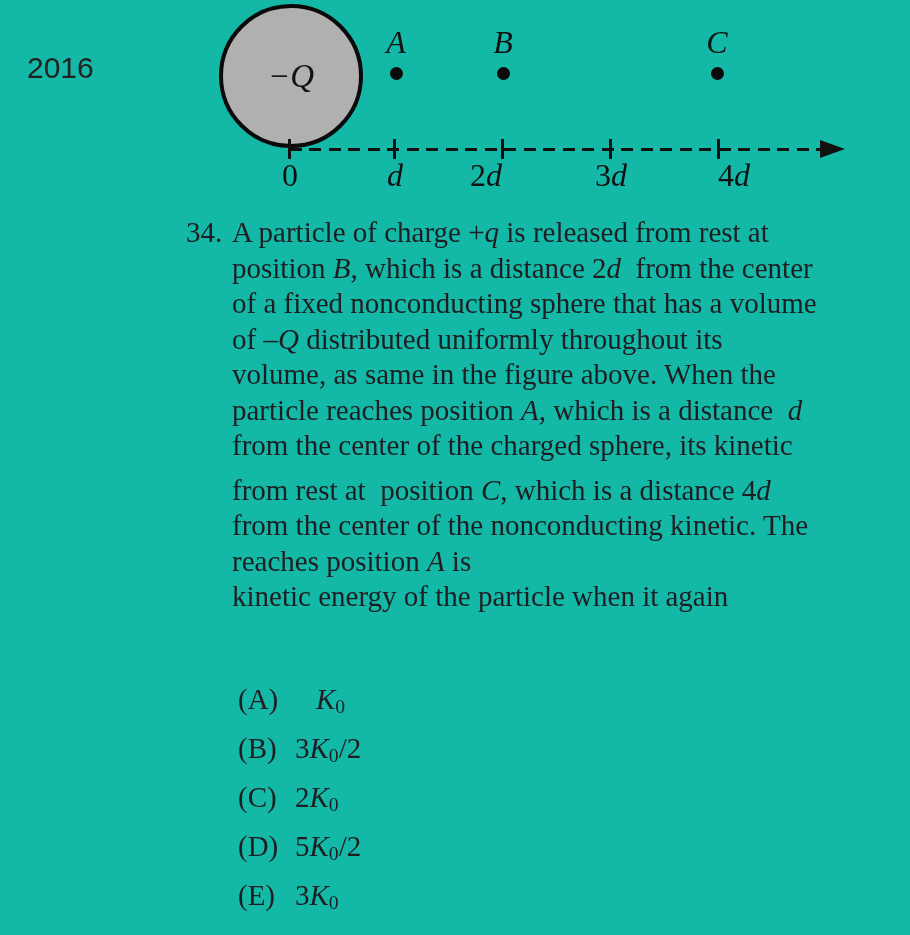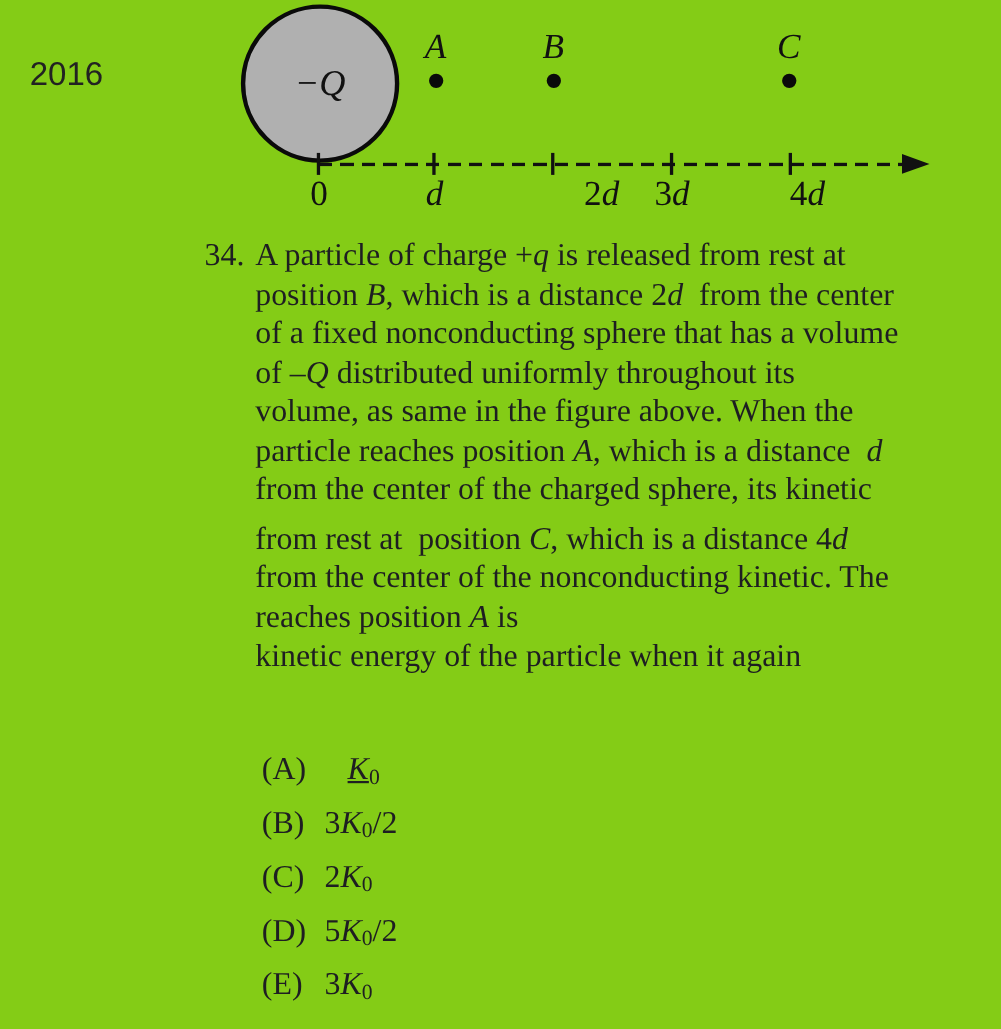--- a/index.html
+++ b/index.html
@@ -1,20 +1,20 @@
 <!DOCTYPE html>
 <html><head>
 <meta charset="utf-8">
 <style>
   html, body { margin: 0; padding: 0; background: #ffffff; }
   .canvas {
     position: relative;
     width: 910px;
     height: 935px;
-    background: #84cc16;
+    background: #14b8a6;
     font-family: "Liberation Serif", serif;
     color: #1e1e22;
     overflow: hidden;
   }
 
   
   .year {
     position: absolute;
     left: 27px;
     top: 51px;
@@ -71,21 +71,21 @@
     position: absolute;
     top: 157px;
     width: 80px;
     text-align: center;
     font-size: 32px;
     color: #111;
     white-space: pre;
   }
   .tick-label.t0 { left: 250px; }
   .tick-label.t1 { left: 355px; }
-  .tick-label.t2 { left: 483px; text-align: right; }
+  .tick-label.t2 { left: 446px; }
   .tick-label.t3 { left: 571px; }
   .tick-label.t4 { left: 694px; }
 
   .dot {
     position: absolute;
     top: 67px;
     width: 13px; height: 13px;
     background: #0a0a0a;
     border-radius: 50%;
   }
@@ -131,21 +131,21 @@
     left: 238px; top: 682px;
     font-size: 29px;
     line-height: 35px;
   }
   .choice {
     display: flex;
     margin-bottom: 14px;
     white-space: pre-wrap;
   }
   .choice-label { width: 57px; flex: 0 0 57px; }
-  .choice.indent-value .choice-value { padding-left: 21px; text-decoration: underline; }
+  .choice.indent-value .choice-value { padding-left: 21px; }
 </style>
 </head>
 <body>
 
 <div class="canvas">
 
   <div class="year">2016</div>
 
   <div class="figure">
     <div class="sphere">

